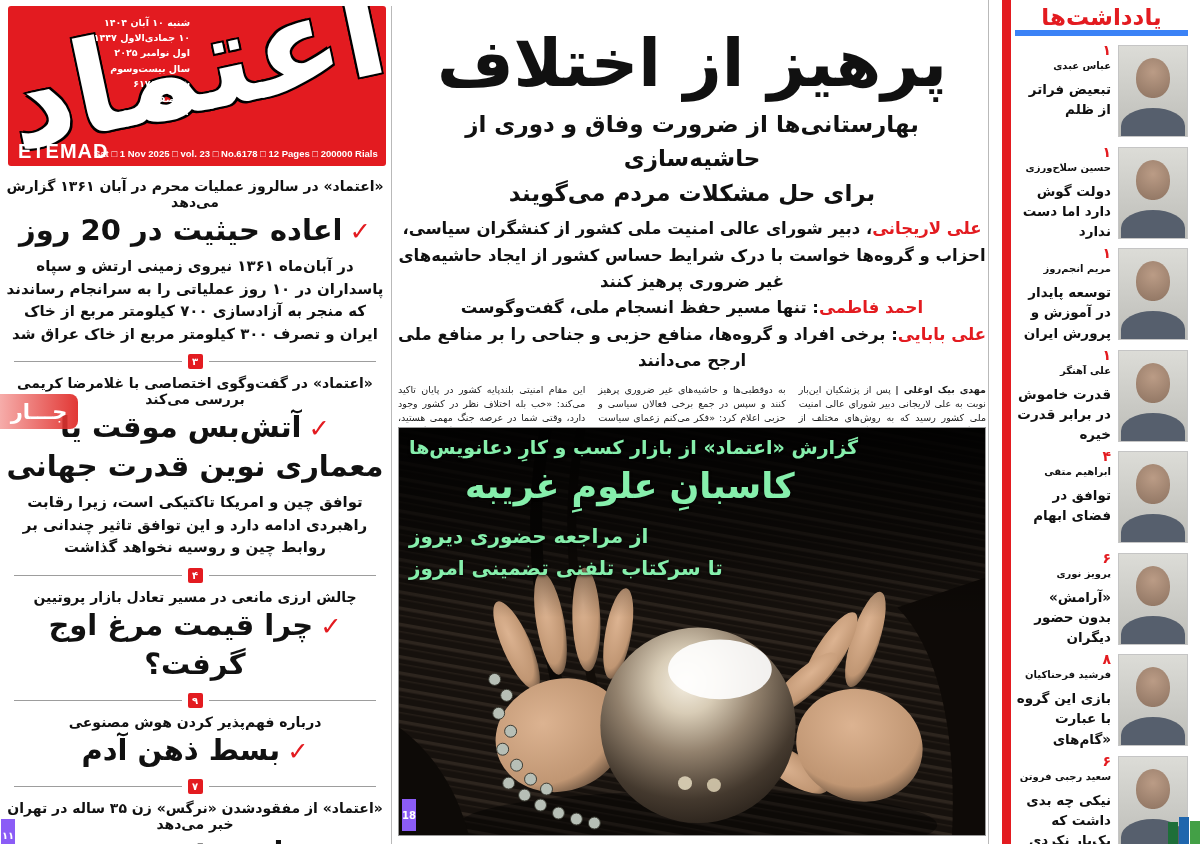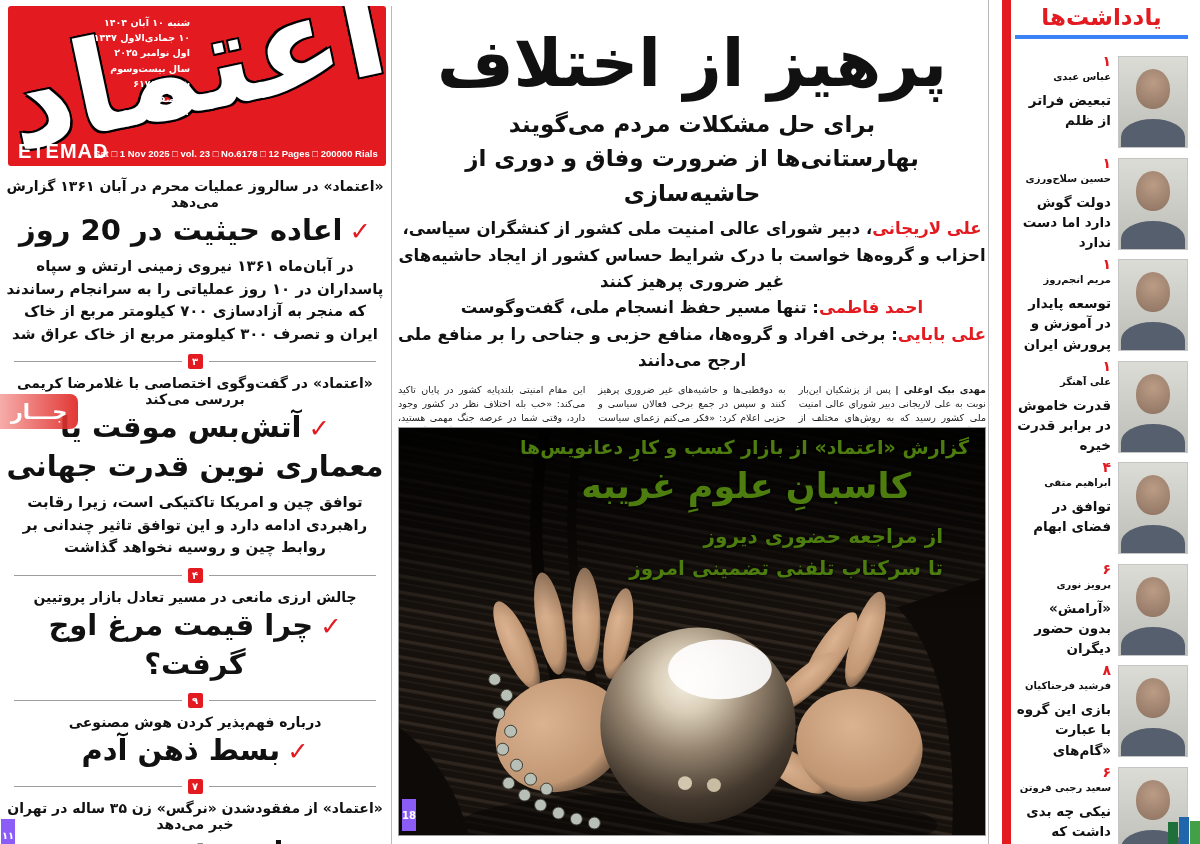--- a/index.html
+++ b/index.html
@@ -48,31 +48,31 @@
   .leads{margin-top:6px;font-size:16.5px;font-weight:700;line-height:1.6;}
   .lead-name{color:#e31b20;font-weight:800;}
   .body-cols{margin-top:8px;height:126px;overflow:hidden;display:flex;gap:13px;text-align:justify;}
   .bcol{flex:1;font-size:9.5px;line-height:1.5;color:#1b1b1b;}
   .byline{font-weight:800;}
   .more{color:#e31b20;font-weight:800;}
   
   .photo{position:absolute;left:398px;top:427px;width:588px;height:409px;border:1px solid #999;
          box-sizing:border-box;background:#17120e;overflow:hidden;}
   .photo svg{position:absolute;left:0;top:0;width:100%;height:100%;}
-  .photo-overlay{position:absolute;top:8px;right:16px;left:10px;z-index:5;color:#4d7c0f;text-align:right;
+  .photo-overlay{position:absolute;top:8px;right:16px;left:10px;z-index:5;color:#86efac;text-align:left;
                  text-shadow:0 1px 3px rgba(0,0,0,.8);}
   .f-kicker{font-size:19px;font-weight:800;}
   .f-title{font-size:35px;font-weight:900;margin-top:8px;padding-left:56px;padding-right:58px;}
   .f-deck{font-size:20px;font-weight:800;line-height:1.6;margin-top:14px;padding-right:26px;}
   
   .sidebar{position:absolute;left:1002px;top:0;width:198px;height:844px;}
   .red-bar{position:absolute;left:0;top:0;width:9px;height:844px;background:#e31b20;}
   .s-content{position:absolute;left:9px;right:0;top:0;bottom:0;padding:4px 12px 0 4px;}
-  .s-title{color:#e31b20;font-size:23px;font-weight:900;text-align:center;padding-bottom:5px;
-           border-bottom:4px solid #3b82f6;margin-bottom:12px;}
+  .s-title{color:#e31b20;font-size:23px;font-weight:900;text-align:center;
+           border-bottom:6px solid #3b82f6;margin-bottom:4px;}
   .s-item{display:flex;gap:7px;height:101.5px;overflow:hidden;align-items:flex-start;}
   .s-photo{width:70px;height:92px;flex-shrink:0;margin-top:5px;border:1px solid #c5c5c5;
            background:linear-gradient(#dcdcd7,#bdbdb8);position:relative;overflow:hidden;box-sizing:border-box;}
   .s-photo::before{content:"";position:absolute;top:12px;left:50%;transform:translateX(-50%);
            width:34px;height:40px;border-radius:50% 50% 46% 46%;
            background:radial-gradient(circle at 50% 35%,#bb9c86,#8c7260);}
   .s-photo::after{content:"";position:absolute;bottom:-8px;left:50%;transform:translateX(-50%);
            width:64px;height:36px;border-radius:50% 50% 0 0;background:#565f6d;}
   .s-text{flex:1;text-align:right;padding-top:3px;}
   .s-num{color:#e31b20;font-weight:900;font-size:14px;line-height:1;}
@@ -171,22 +171,22 @@
       </div>
 
   </div>
 
   <div class="watermark">جـــار</div>
   <div class="page-badge badge-11">۱۱</div>
 
   <div class="center">
     <div class="main-head">پرهیز از اختلاف</div>
     <div class="sub-head">
+      <div>بهارستانی‌ها از ضرورت وفاق و دوری از حاشیه‌سازی</div>
       <div>برای حل مشکلات مردم می‌گویند</div>
-      <div>بهارستانی‌ها از ضرورت وفاق و دوری از حاشیه‌سازی</div>
     </div>
     <div class="leads">
 
         <div class="lead"><span class="lead-name">علی لاریجانی</span><span>، دبیر شورای عالی امنیت ملی کشور از کنشگران سیاسی، احزاب و گروه‌ها خواست با درک شرایط حساس کشور از ایجاد حاشیه‌های غیر ضروری پرهیز کنند</span></div>
 
         <div class="lead"><span class="lead-name">احمد فاطمی</span><span>: تنها مسیر حفظ انسجام ملی، گفت‌وگوست</span></div>
 
         <div class="lead"><span class="lead-name">علی بابایی</span><span>: برخی افراد و گروه‌ها، منافع حزبی و جناحی را بر منافع ملی ارجح می‌دانند</span></div>
 
     </div>

